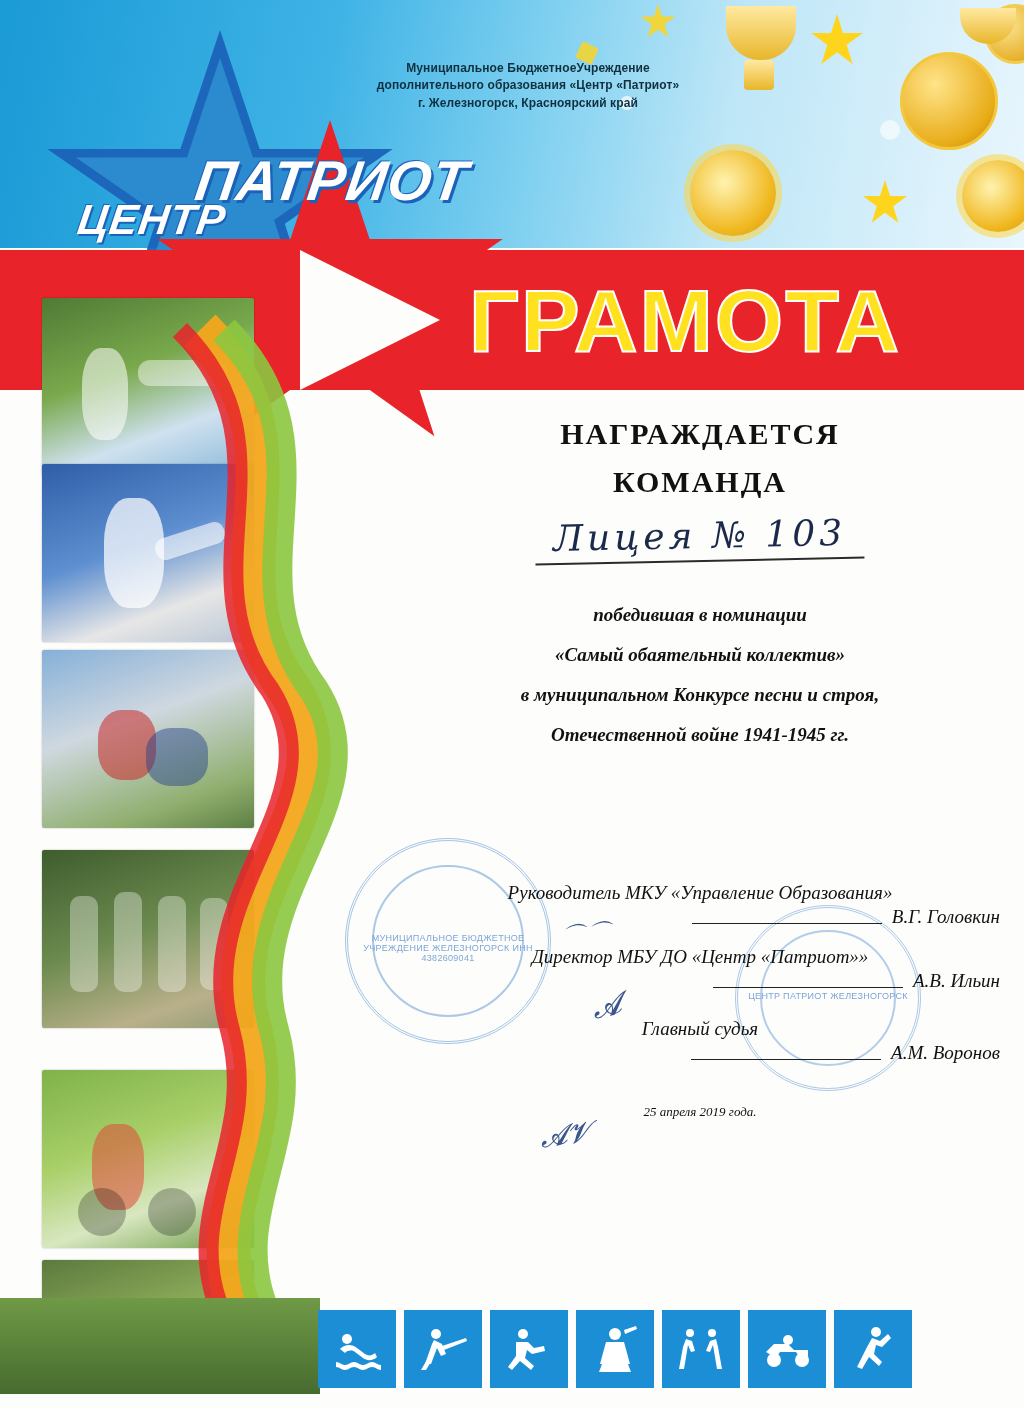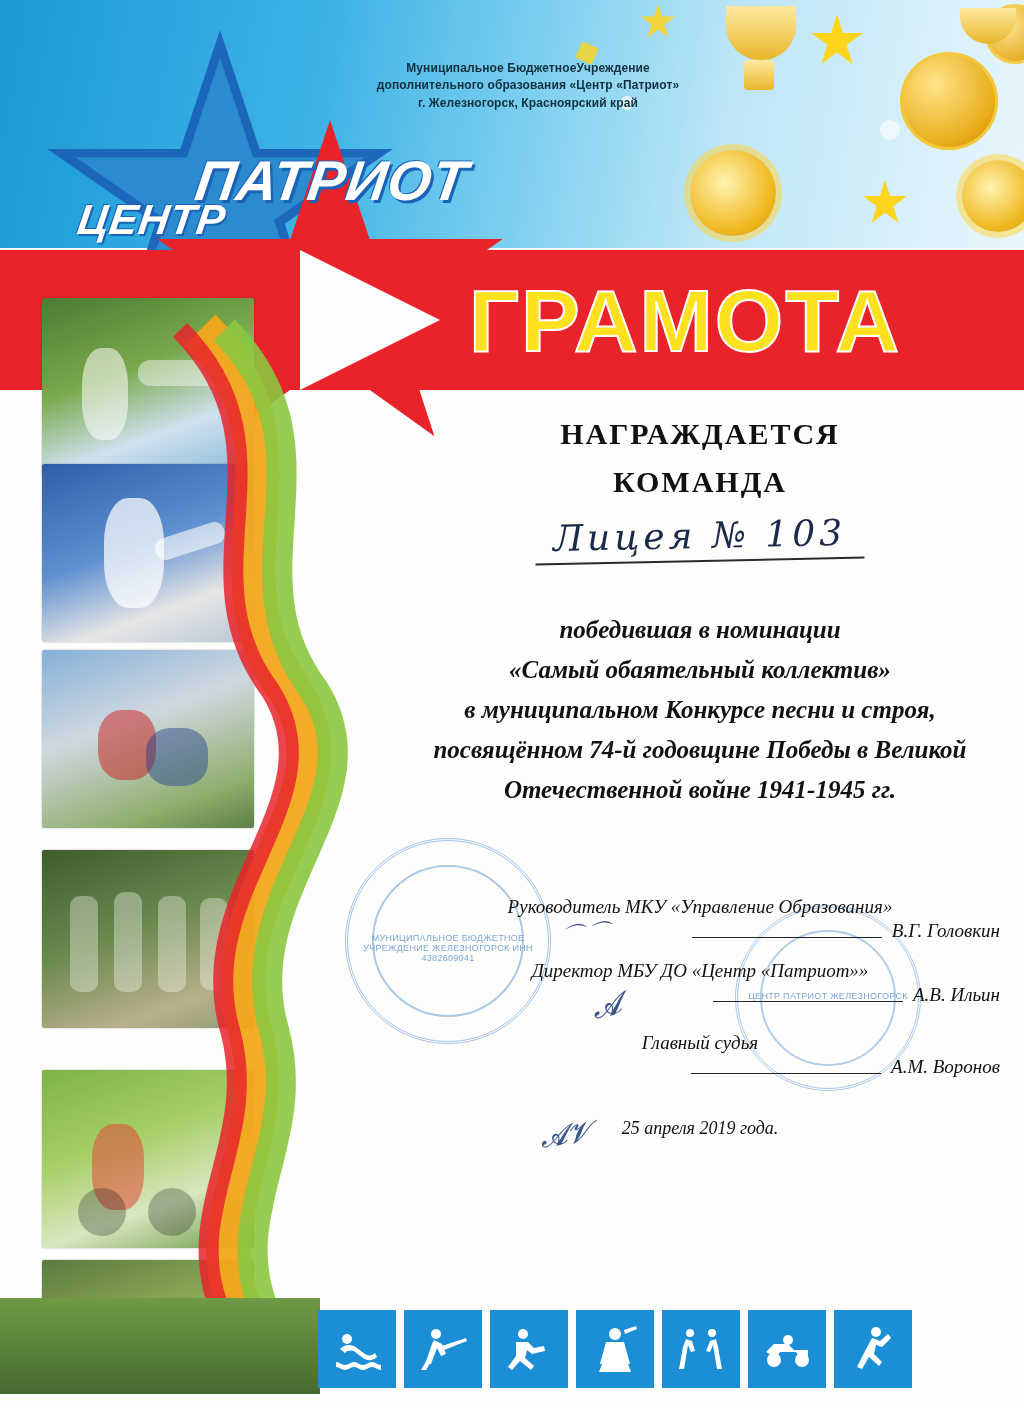--- a/index.html
+++ b/index.html
@@ -151,51 +151,51 @@
     font-family:"DejaVu Serif", serif;
     font-style:italic;
     color:#1b2a4a;
     letter-spacing:4px;
     border-bottom:2px solid #2b2b2b;
     display:inline-block;
     padding:0 18px 4px 18px;
     transform:rotate(-1.2deg);
   }
   .cert-lines{
-    margin-top:48px;
+    margin-top:33px;
     font-family:"Liberation Serif", serif;
     font-style:italic;
     font-weight:700;
-    font-size:25px;
+    font-size:19px;
     line-height:40px;
     color:#111;
   }
   .cert-lines div{white-space:nowrap;}
 
   
   .signatures{
     position:absolute;left:400px;top:880px;width:600px;
     font-family:"Liberation Serif", serif;
     font-style:italic;
     font-size:19px;
     color:#111;
     text-align:center;
   }
-  .sig-role{margin-top:16px;}
+  .sig-role{margin-top:2px;}
   .sig-line-row{
     display:flex;align-items:flex-end;justify-content:flex-end;
     margin-top:2px;margin-bottom:18px;
   }
   .sig-rule{
     width:190px;border-bottom:1.5px solid #222;height:1px;margin-right:10px;margin-bottom:4px;
   }
   .sig-name{font-size:19px;}
   .date-line{
     margin-top:40px;
-    font-size:18px;
+    font-size:13px;
   }
 
   
   .stamp{
     position:absolute;border-radius:50%;
     border:2px solid rgba(40,110,190,.65);
     opacity:.72;
   }
   .stamp.round1{
     left:345px;top:838px;width:200px;height:200px;
@@ -325,21 +325,20 @@
 
   <div class="cert-body">
     <p class="awarded">НАГРАЖДАЕТСЯ</p>
     <p class="team-word">КОМАНДА</p>
     <div class="handwritten">Лицея № 103</div>
 
     <div class="cert-lines">
       <div>победившая в номинации</div>
       <div>«Самый обаятельный коллектив»</div>
       <div>в муниципальном Конкурсе песни и строя,</div>
-      <div>посвящённом 74-й годовщине Победы в Великой</div>
       <div>Отечественной войне 1941-1945 гг.</div>
     </div>
   </div>
 
   <div class="stamp round1">
     <div class="stamp-text">МУНИЦИПАЛЬНОЕ БЮДЖЕТНОЕ УЧРЕЖДЕНИЕ ЖЕЛЕЗНОГОРСК ИНН 4382609041</div>
   </div>
   <div class="stamp round2">
     <div class="stamp-text">ЦЕНТР ПАТРИОТ ЖЕЛЕЗНОГОРСК</div>
   </div>

